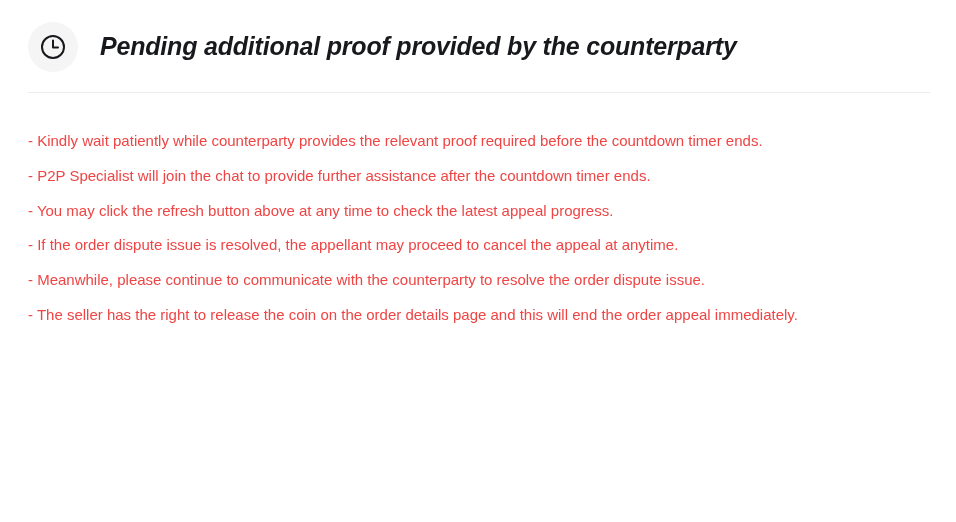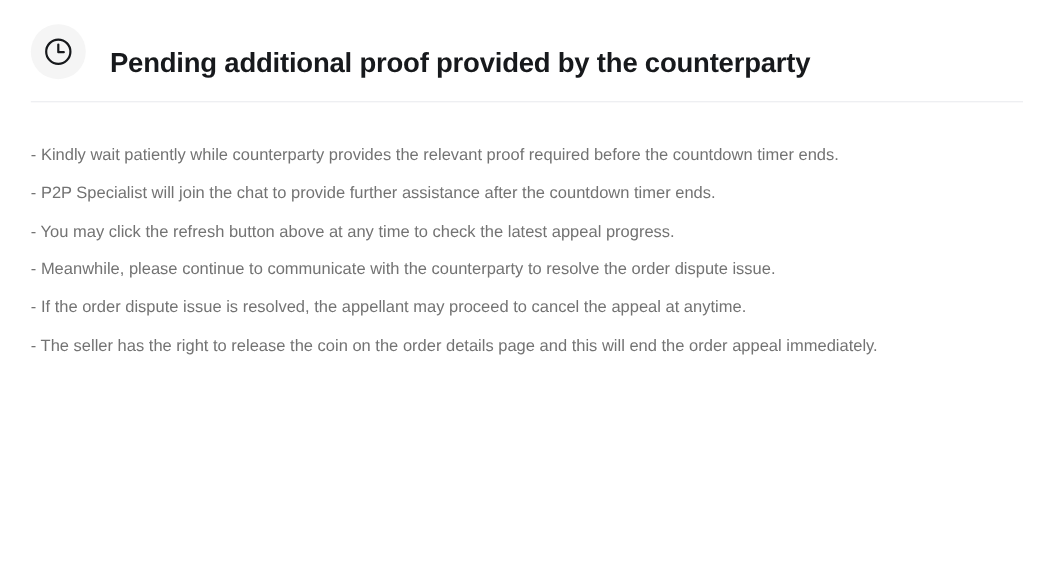--- a/index.html
+++ b/index.html
@@ -16,22 +16,23 @@
   }
   .page {
     position: relative;
     width: 956px;
     height: 522px;
     box-sizing: border-box;
   }
   
   .header {
     display: flex;
-    align-items: flex-end;
+    align-items: center;
     padding: 18px 28px 0 28px;
+    font-style: italic;
   }
   .status-avatar {
     flex: 0 0 auto;
     width: 50px;
     height: 50px;
     border-radius: 50%;
     background: #f5f5f5;
     display: flex;
     align-items: center;
     justify-content: center;
@@ -92,21 +93,21 @@
   }
   .section-heading {
     font-size: 16.5px;
     font-weight: bold;
     color: #17191c;
     margin: 0 0 8px 0;
   }
   .bullet {
     font-size: 15px;
     line-height: 1.45;
-    color: #737373;
+    color: #ef4444;
     margin: 0;
     padding: 13px 0 0 0;
     max-width: 915px;
   }
 </style>
 </head>
 <body>
 
 <div class="page">
 
@@ -121,18 +122,18 @@
       <h1 class="title">Pending additional proof provided by the counterparty</h1>
     </div>
   </div>
 
   <div class="divider"></div>
 
   <div class="content">
     <p class="bullet">- Kindly wait patiently while counterparty provides the relevant proof required before the countdown timer ends.</p>
     <p class="bullet">- P2P Specialist will join the chat to provide further assistance after the countdown timer ends.</p>
     <p class="bullet">- You may click the refresh button above at any time to check the latest appeal progress.</p>
+    <p class="bullet">- If the order dispute issue is resolved, the appellant may proceed to cancel the appeal at anytime.</p>
     <p class="bullet">- Meanwhile, please continue to communicate with the counterparty to resolve the order dispute issue.</p>
-    <p class="bullet">- If the order dispute issue is resolved, the appellant may proceed to cancel the appeal at anytime.</p>
     <p class="bullet">- The seller has the right to release the coin on the order details page and this will end the order appeal immediately.</p>
   </div>
 
 </div>
 
 </body></html>

